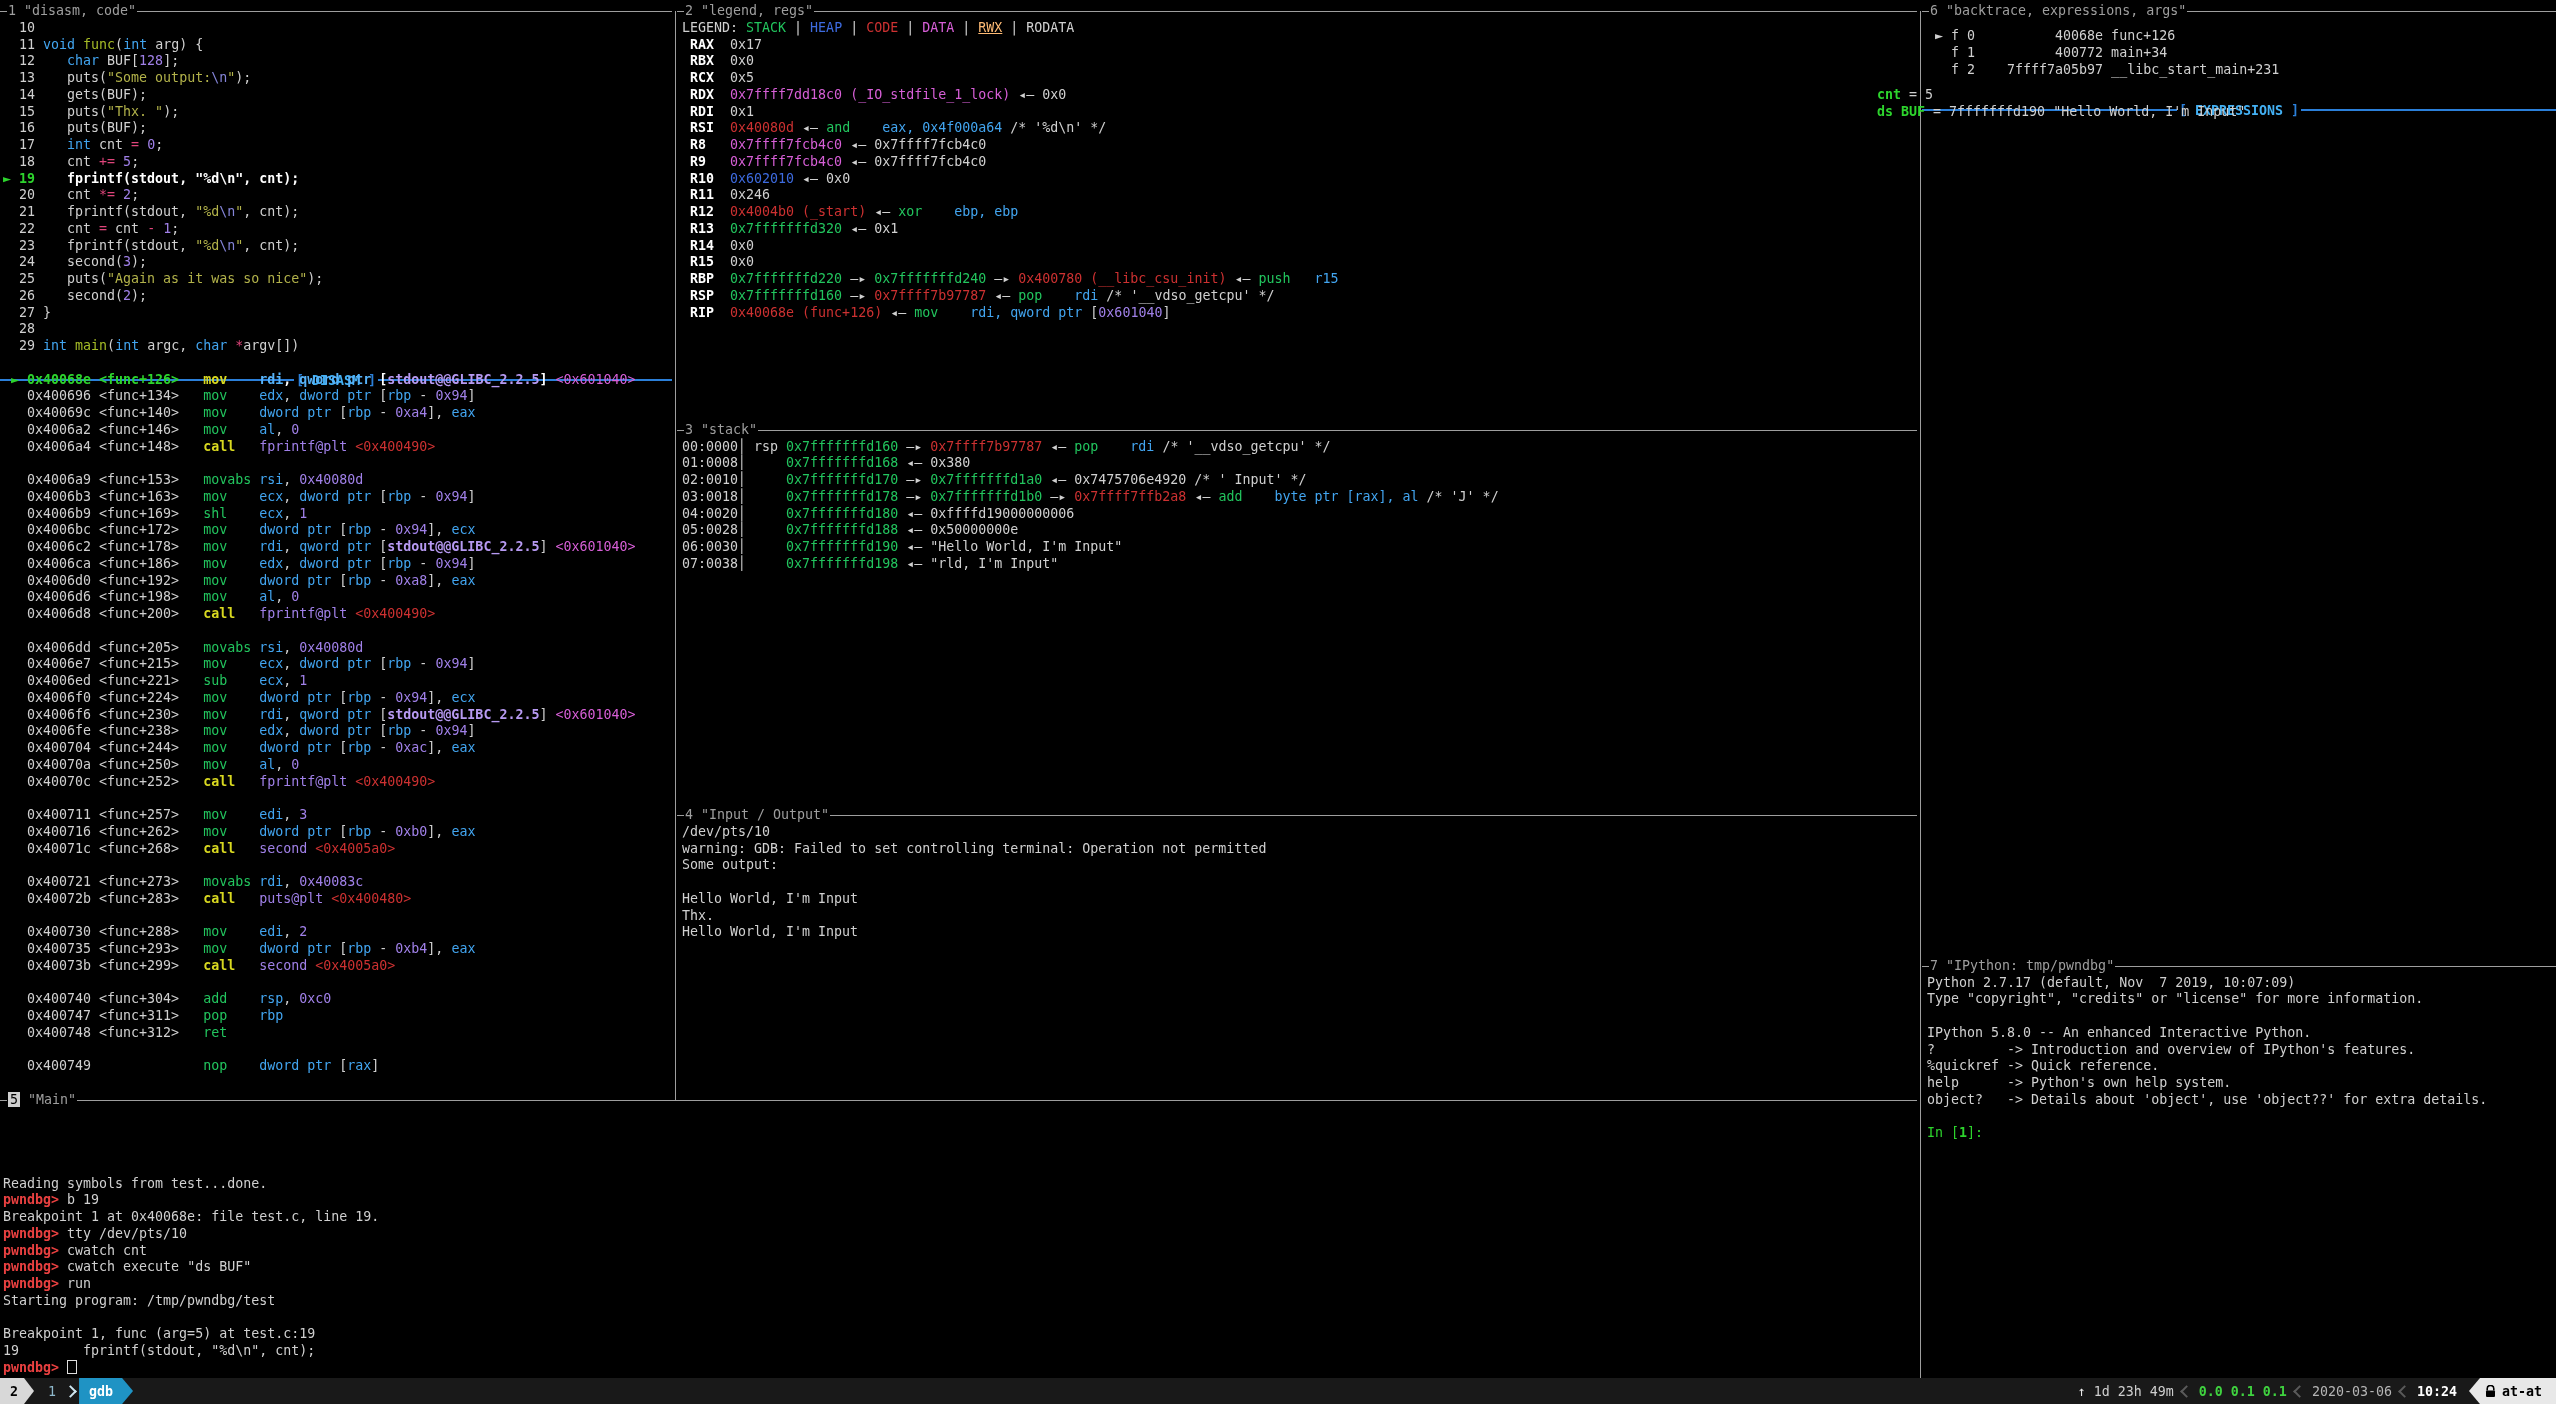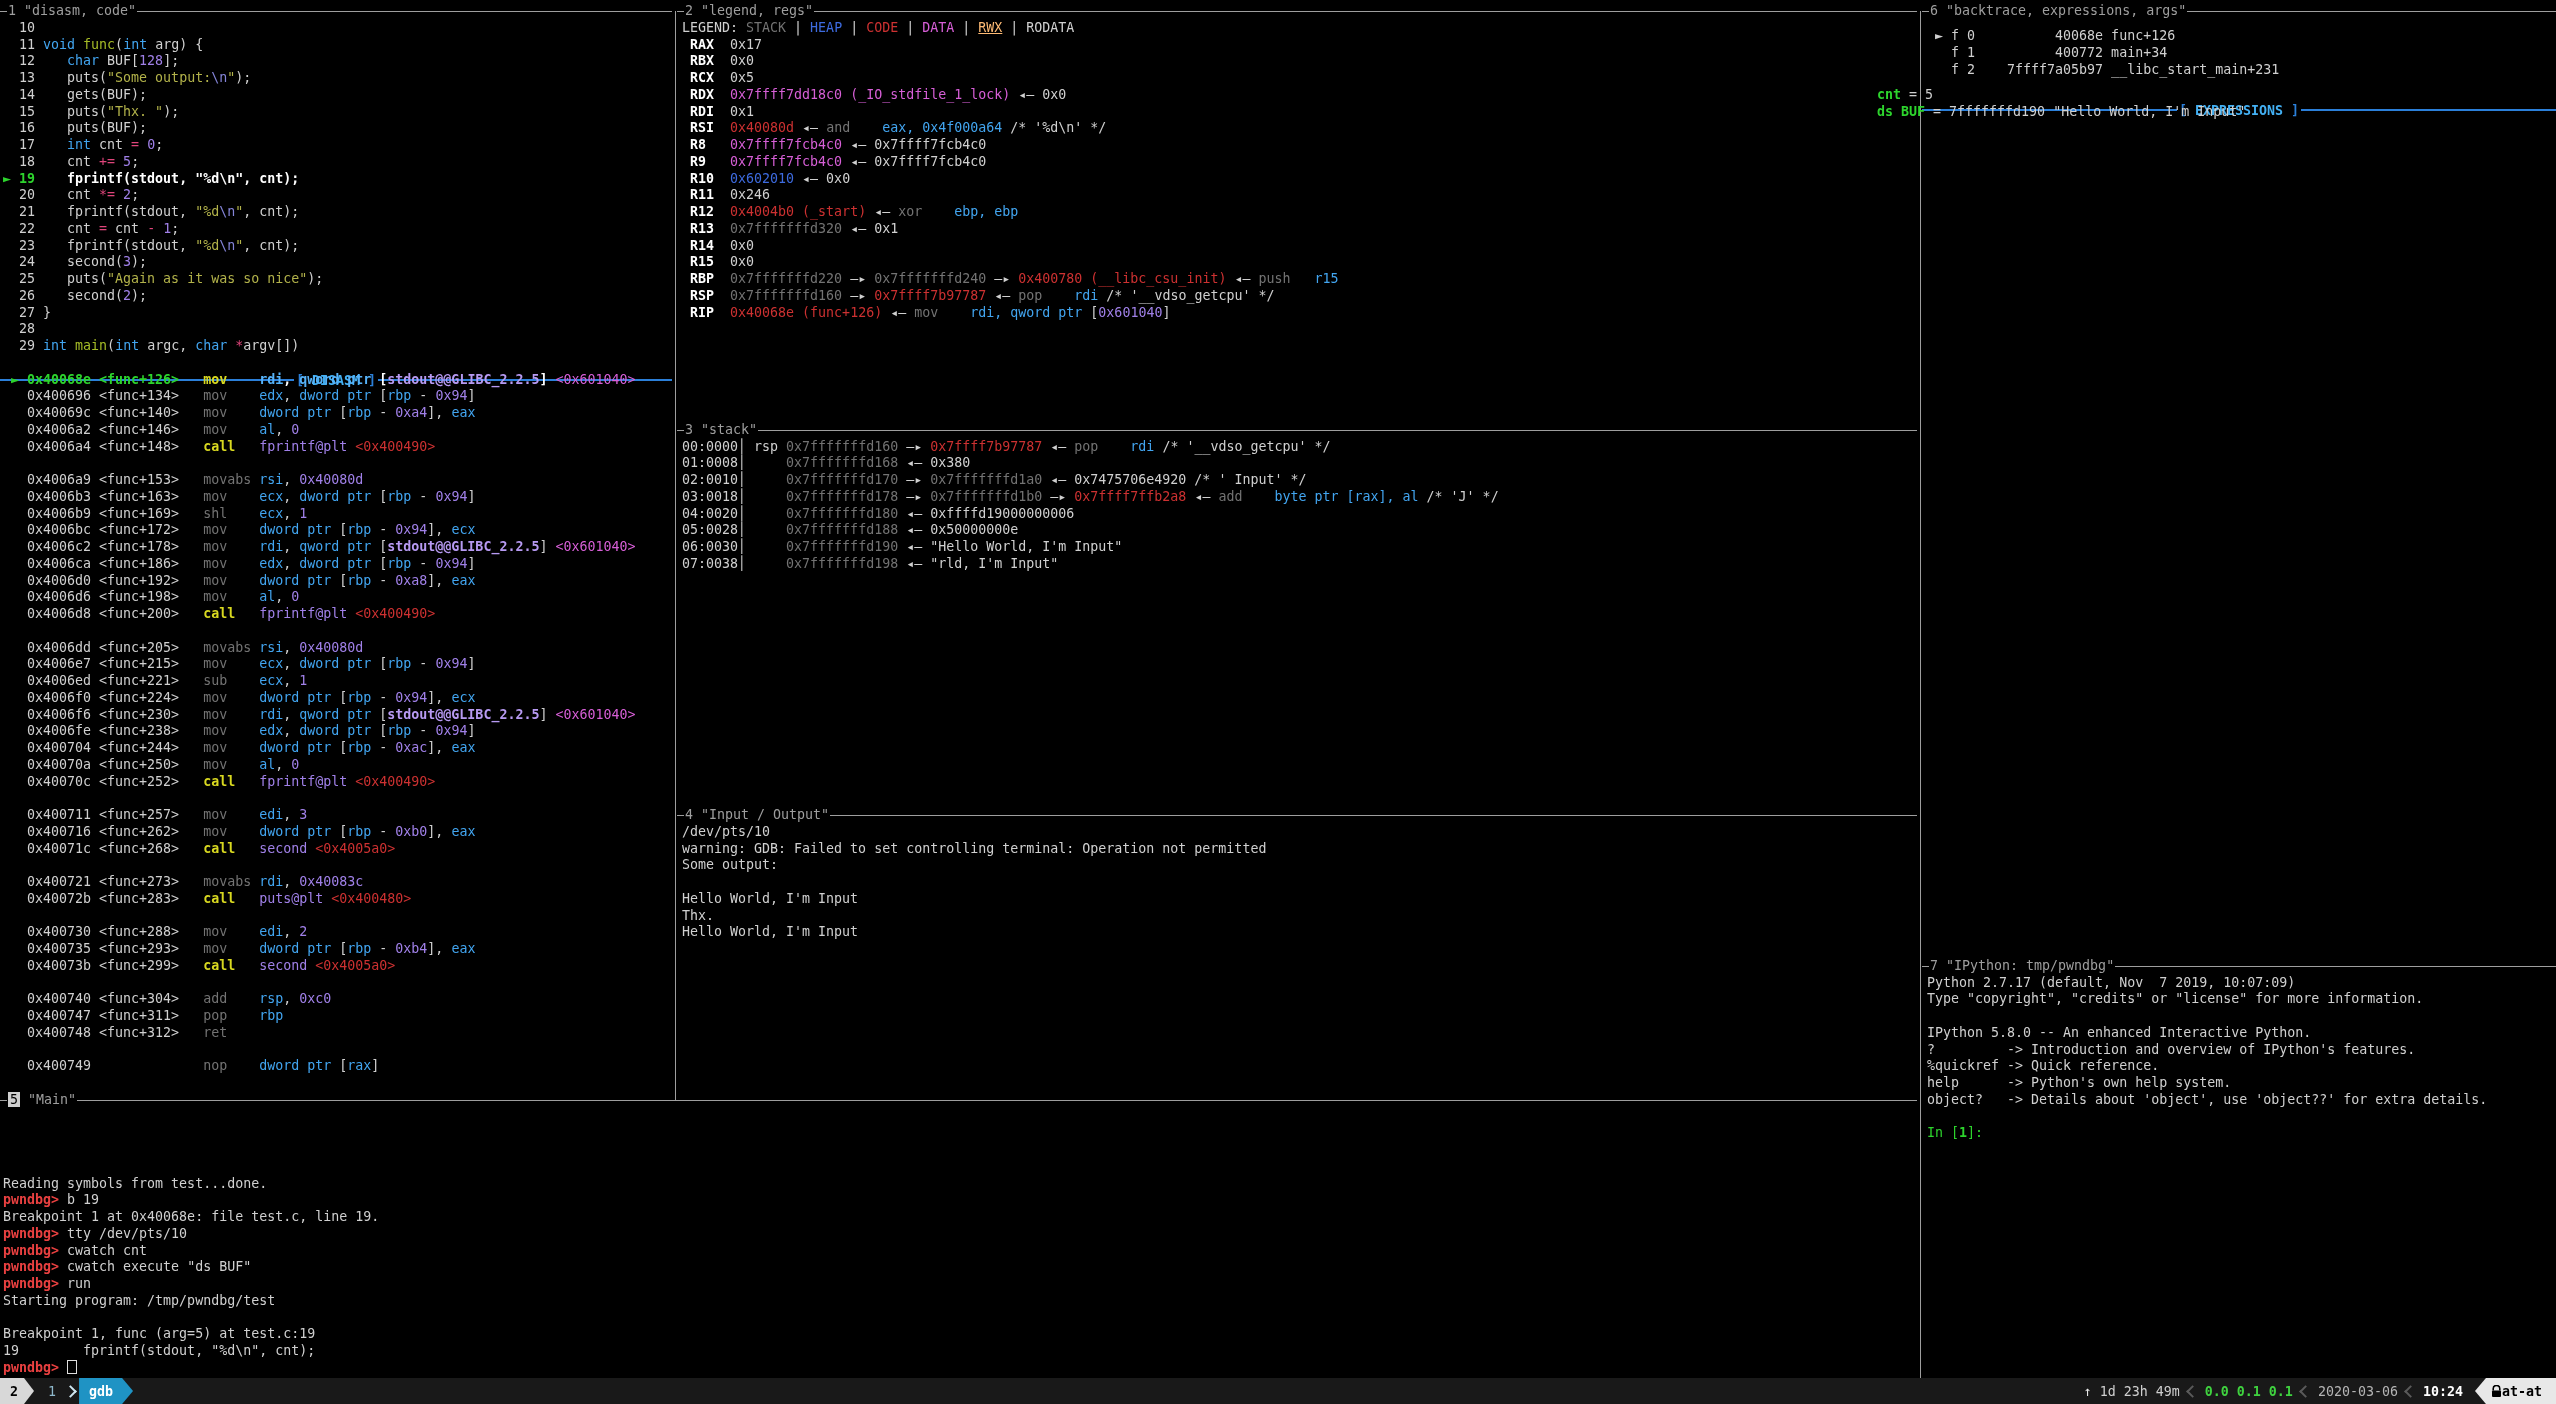--- a/index.html
+++ b/index.html
@@ -3,21 +3,21 @@
 <meta charset="utf-8">
 <style>
   html,body{margin:0;padding:0;background:#000;}
   .screen{position:relative;width:2556px;height:1404px;background:#000;overflow:hidden;
           font-family:"DejaVu Sans Mono",monospace;font-size:13.3px;}
   .lines{position:absolute;white-space:pre;}
   .trow{height:16.75px;line-height:16.75px;white-space:pre;}
   
   .c-w{color:#d0d0d0}
   .c-wb{color:#ffffff;font-weight:bold}
-  .c-y{color:#737373}
+  .c-y{color:#22c55e}
   .c-yb{color:#d8d820;font-weight:bold}
   .c-r{color:#cd3131}
   .c-rb{color:#e84040;font-weight:bold}
   .c-g{color:#2dd42d}
   .c-gb{color:#2dd42d;font-weight:bold}
   .c-bl{color:#3d6be0}
   .c-c{color:#42a5f0}
   .c-cb{color:#56b2f8;font-weight:bold}
   .c-m{color:#d75fd7}
   .c-v{color:#a080e8}
@@ -52,21 +52,21 @@
               padding:0 20px 0 10px;clip-path:polygon(0 0,calc(100% - 11px) 0,100% 50%,calc(100% - 11px) 100%,0 100%);}
   .chev{display:inline-block;width:7px;height:7px;border-top:2px solid #1f93c4;border-right:2px solid #1f93c4;
         transform:rotate(45deg);margin:0 4px;}
   .chev-light{border-color:#cfe6f0;}
   .status-right{display:flex;align-items:center;height:100%;gap:8px;padding-right:0;}
   .chevl{display:inline-block;width:7px;height:7px;border-left:2px solid #5a5a5a;border-bottom:2px solid #5a5a5a;
          transform:rotate(45deg);}
   .load{color:#3fd23f;font-weight:bold;}
   .date{color:#b5b5b5;}
   .time{color:#fff;font-weight:bold;}
-  .host-seg{background:#e8e8e8;color:#000;font-weight:bold;height:100%;display:flex;align-items:center;
+  .host-seg{background:#e8e8e8;color:#000;font-weight:bold;height:100%;display:flex;align-items:center;gap:6px;
             padding:0 14px 0 16px;margin-left:4px;clip-path:polygon(11px 0,100% 0,100% 100%,11px 100%,0 50%);}
   .arrow-up{color:#e8e8e8;}
 </style>
 </head>
 <body>
 
 <div class="screen">
 
   <div class="tborder" style="left:0;top:3px;width:672px">
     <span class="lead"></span>

